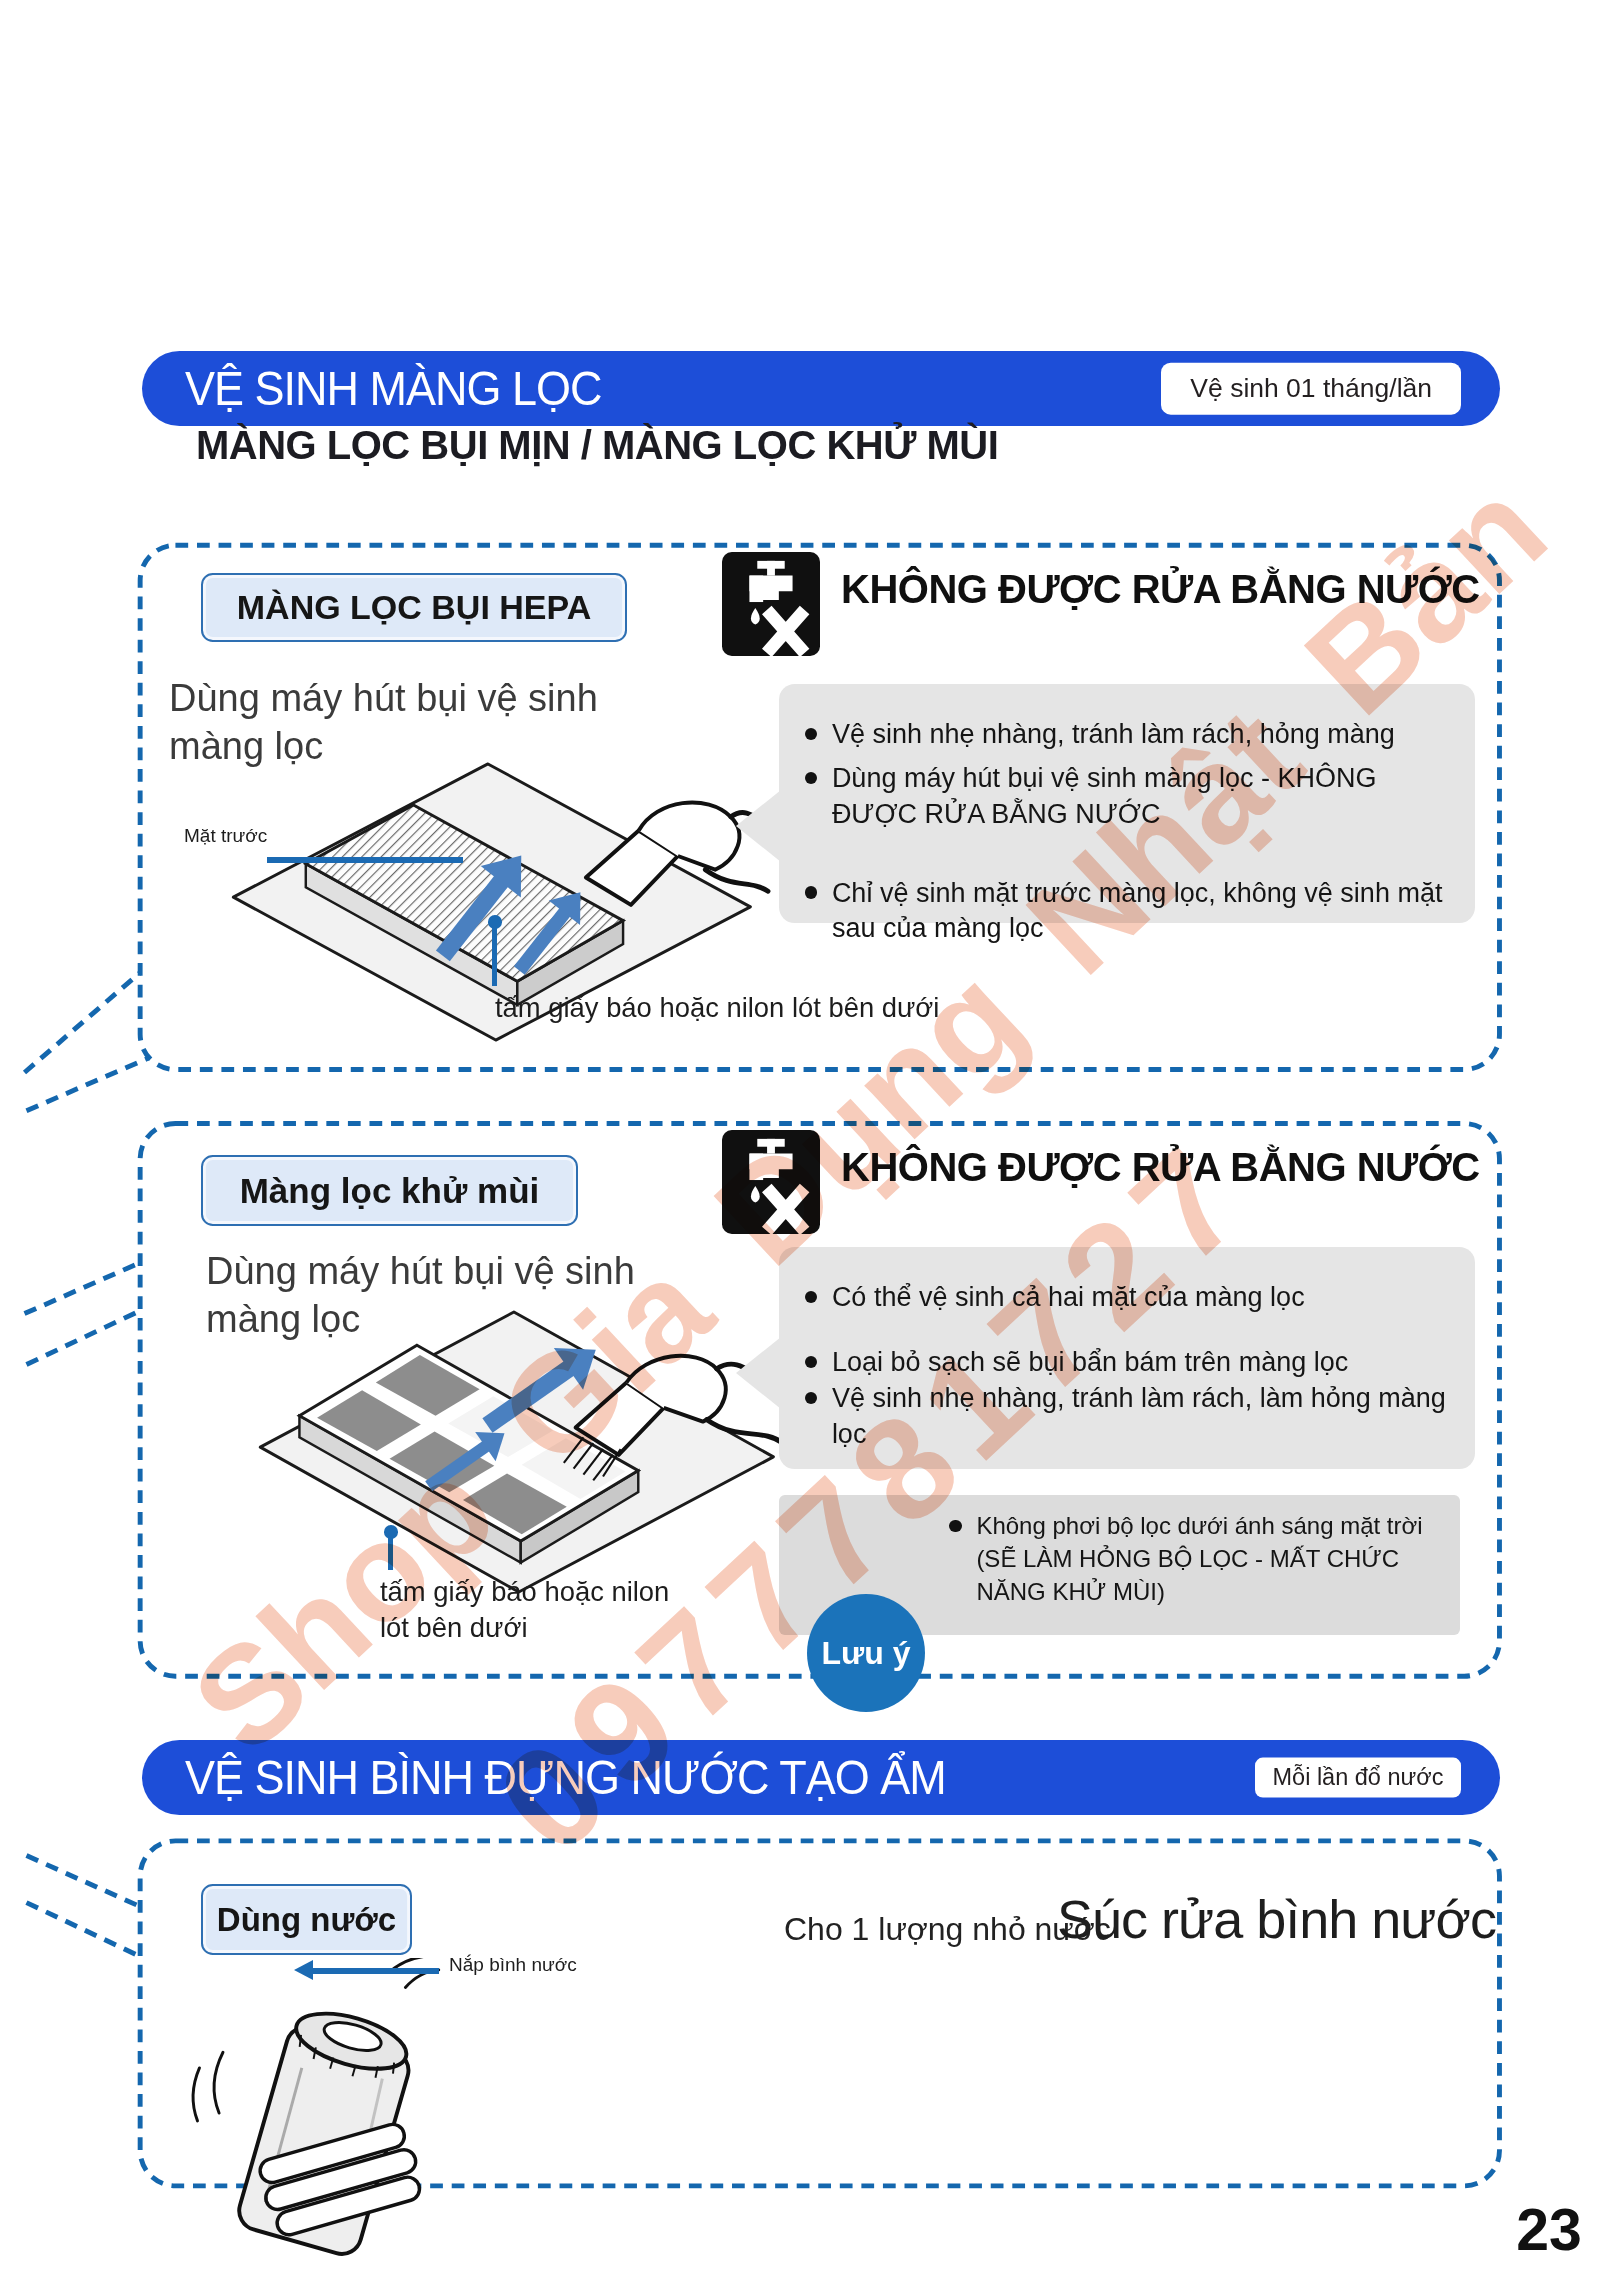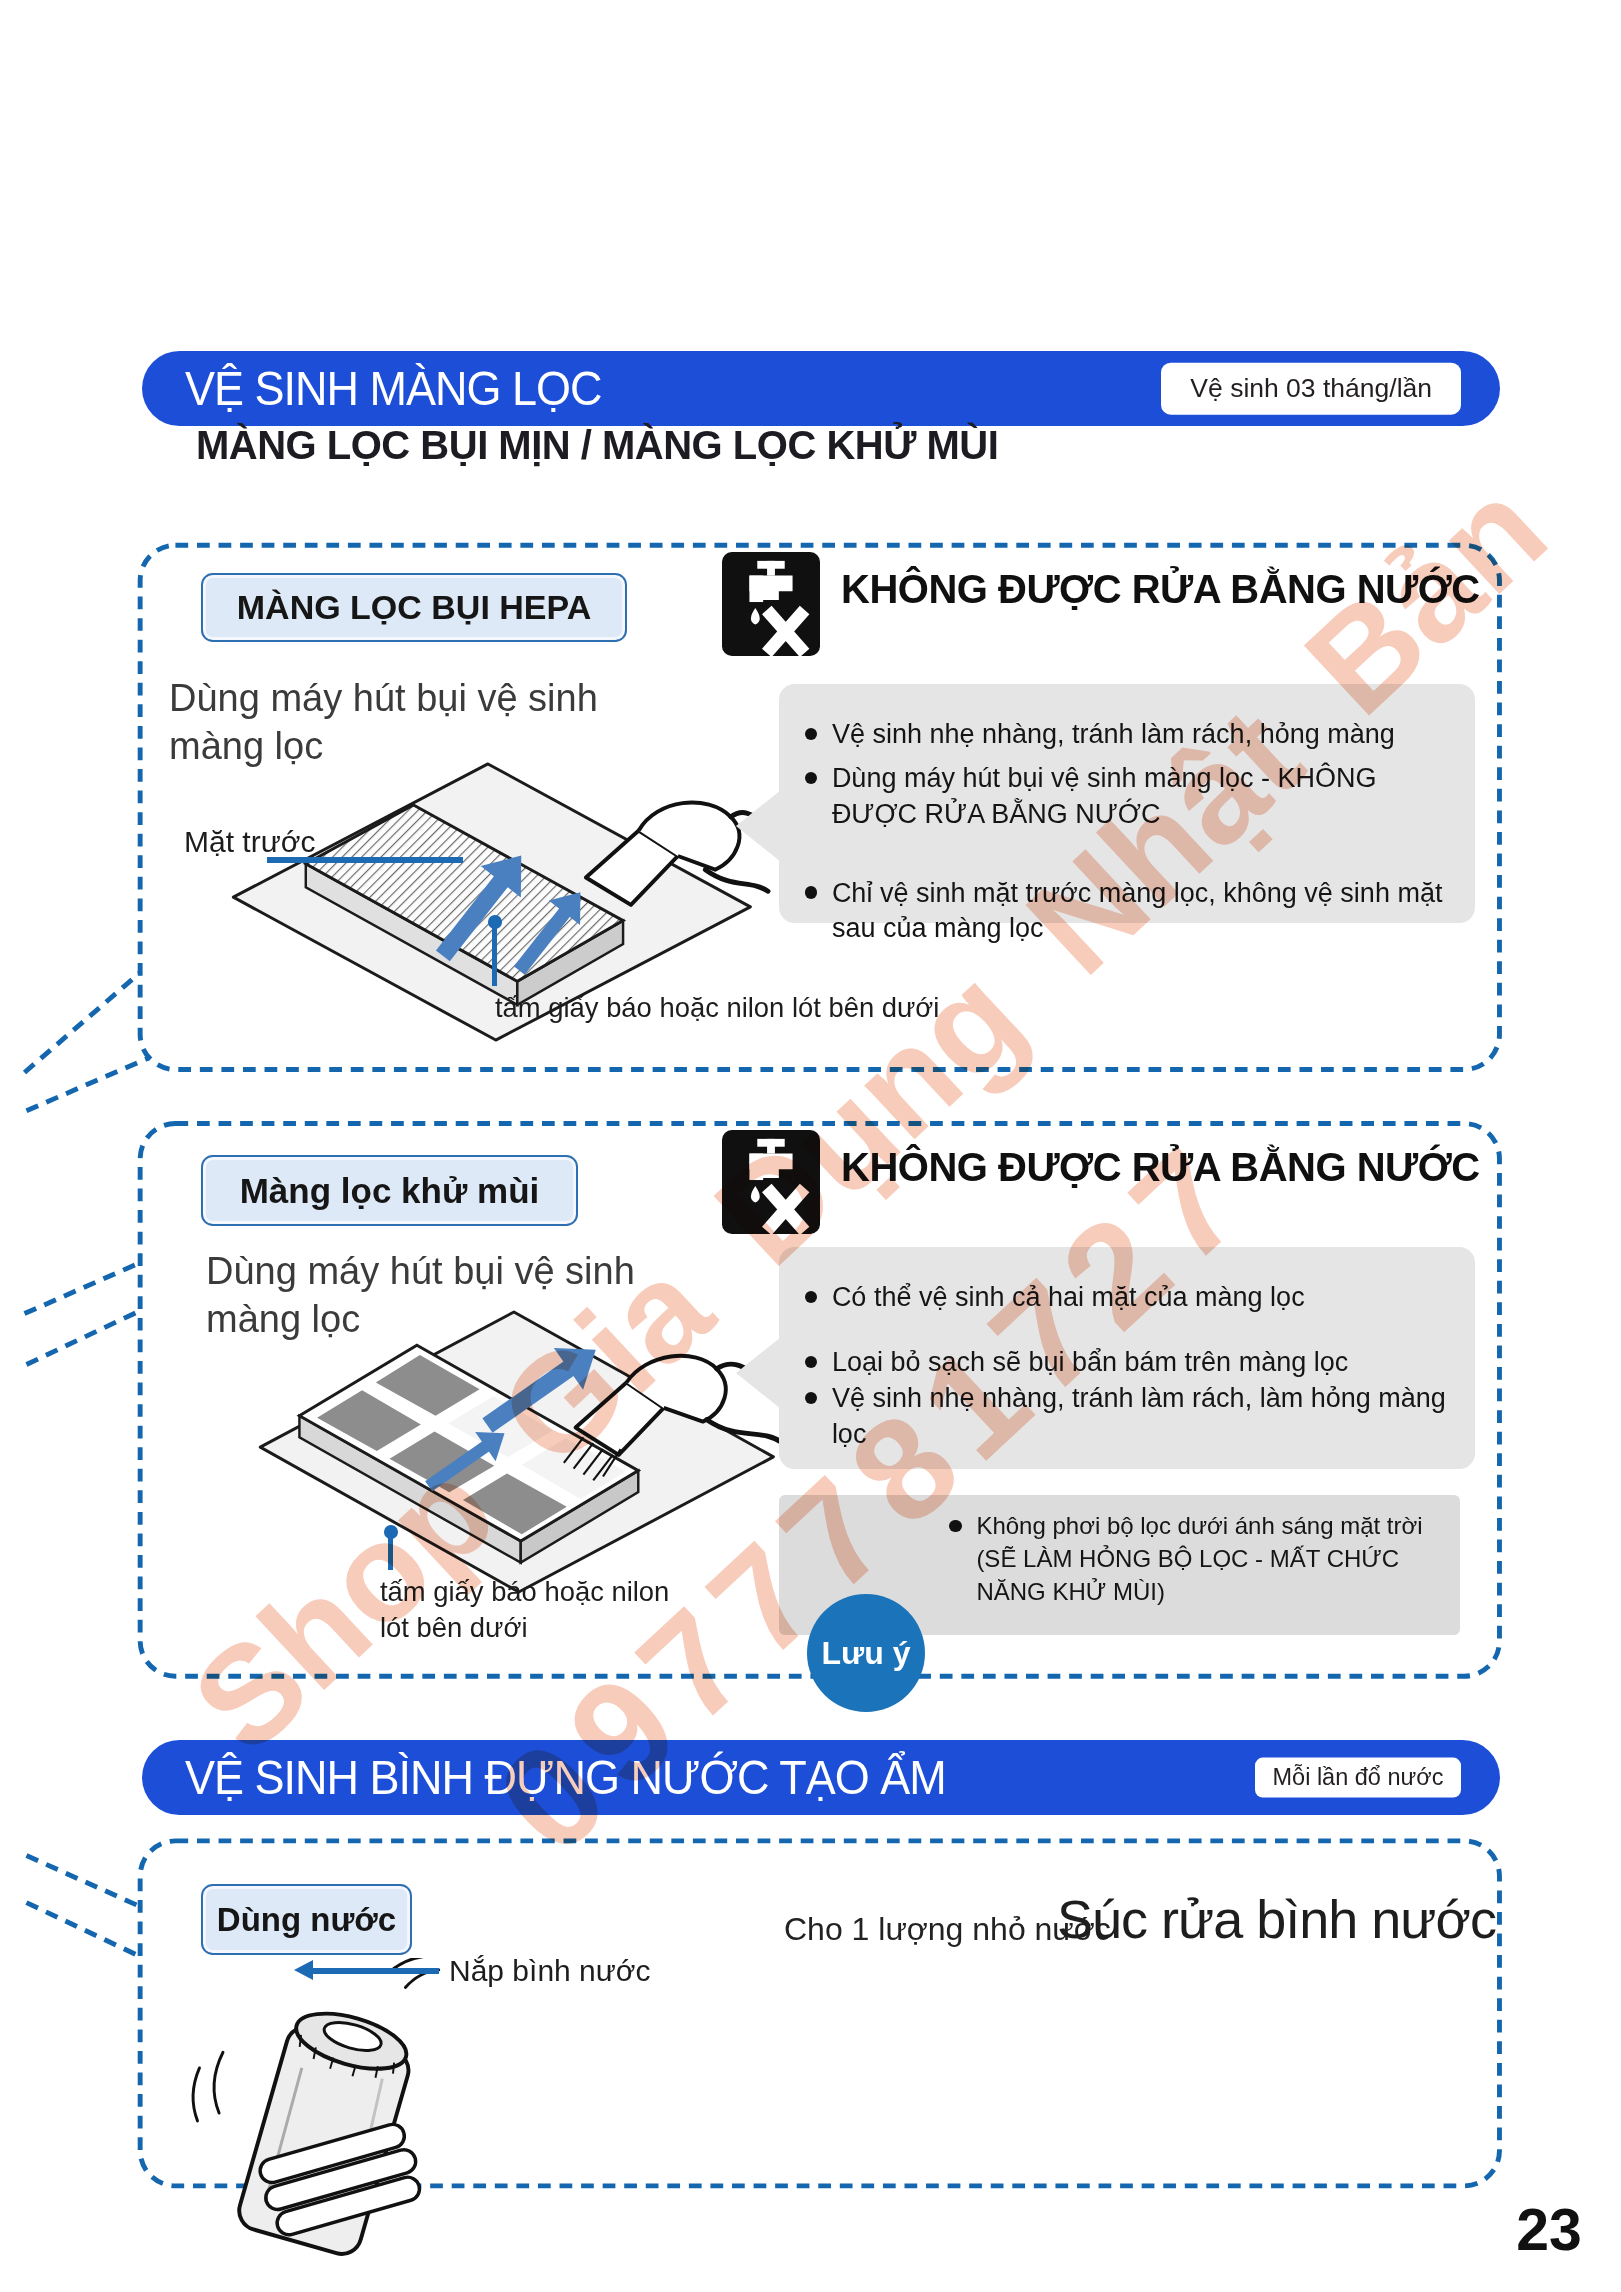--- a/index.html
+++ b/index.html
@@ -39,21 +39,21 @@
     font-weight:bold;color:#161616;white-space:nowrap;
   }
 
   .nowash-title{
     position:absolute;font-size:40px;font-weight:bold;color:#101010;
     letter-spacing:-0.5px;white-space:nowrap;
   }
   .instruction{
     position:absolute;font-size:38px;color:#3b3b3b;line-height:1.27;width:480px;
   }
-  .small-label{position:absolute;font-size:30px;color:#1d1d1d;white-space:nowrap;}
+  .small-label{position:absolute;font-size:19px;color:#1d1d1d;white-space:nowrap;}
   .caption{position:absolute;font-size:27.4px;color:#1d1d1d;line-height:1.3;}
 
   
   .bubble{
     position:absolute;background:#e5e5e5;border-radius:15.7px;
   }
   .bubble .tail{
     position:absolute;left:-43px;width:0;height:0;
     border-top:36px solid transparent;border-bottom:36px solid transparent;
     border-right:45px solid #e5e5e5;
@@ -129,21 +129,21 @@
       <path d="M27,1133 L152,1079"></path>
       <path d="M25,1340 L143,1288"></path>
       <path d="M27,1392 L143,1337"></path>
       <path d="M27,1893 L143,1945"></path>
       <path d="M27,1941 L143,1996"></path>
     </g>
   </svg>
 
   <div class="bar" style="top:331px">
     <span class="bar-title">VỆ SINH MÀNG LỌC</span>
-    <span class="bar-badge badge-lg">Vệ sinh 03 tháng/lần</span>
+    <span class="bar-badge badge-lg">Vệ sinh 01 tháng/lần</span>
   </div>
 
   <div class="subtitle">MÀNG LỌC BỤI MỊN / MÀNG LỌC KHỬ MÙI</div>
 
   <div class="chip" style="left:201px;top:573px;width:426px;height:69px;font-size:34px">MÀNG LỌC BỤI HEPA</div>
 
   <svg class="abs" style="left:722px;top:552px" width="98" height="104" viewBox="0 0 100 106">
     <rect width="100" height="106" rx="10" fill="#101010"></rect>
     <g fill="#fff">
       <rect x="36" y="9" width="28" height="8"></rect>

